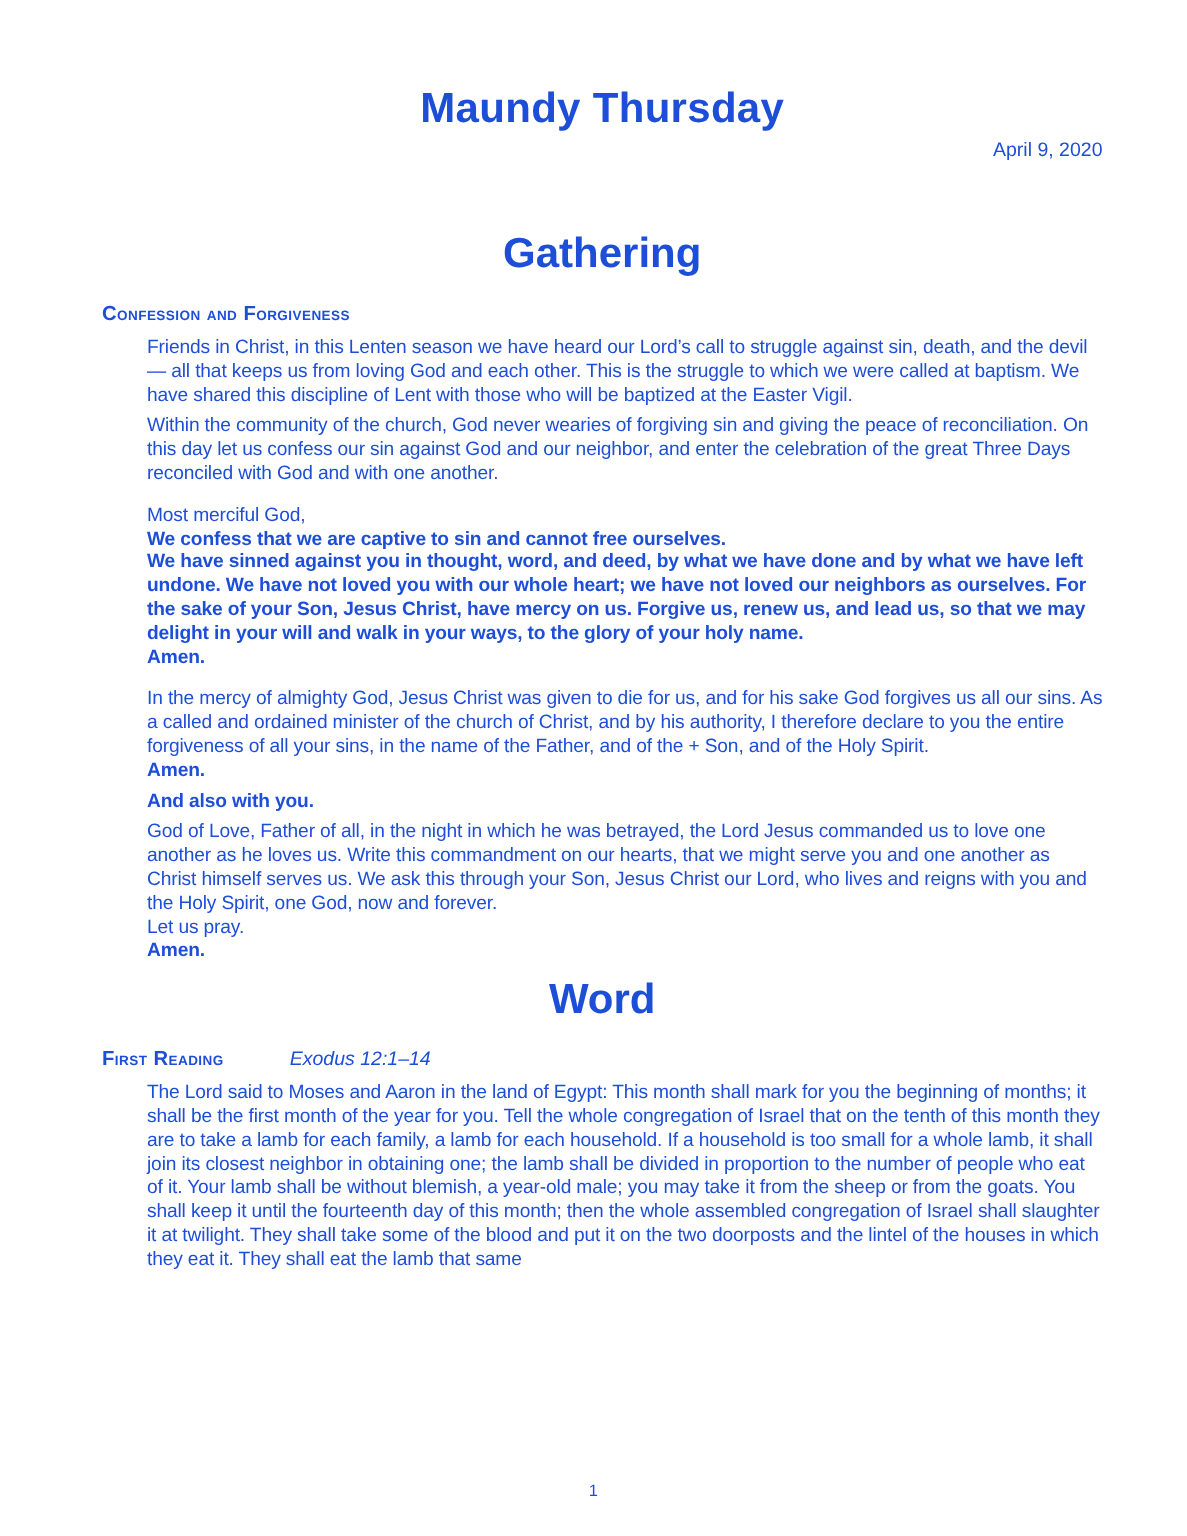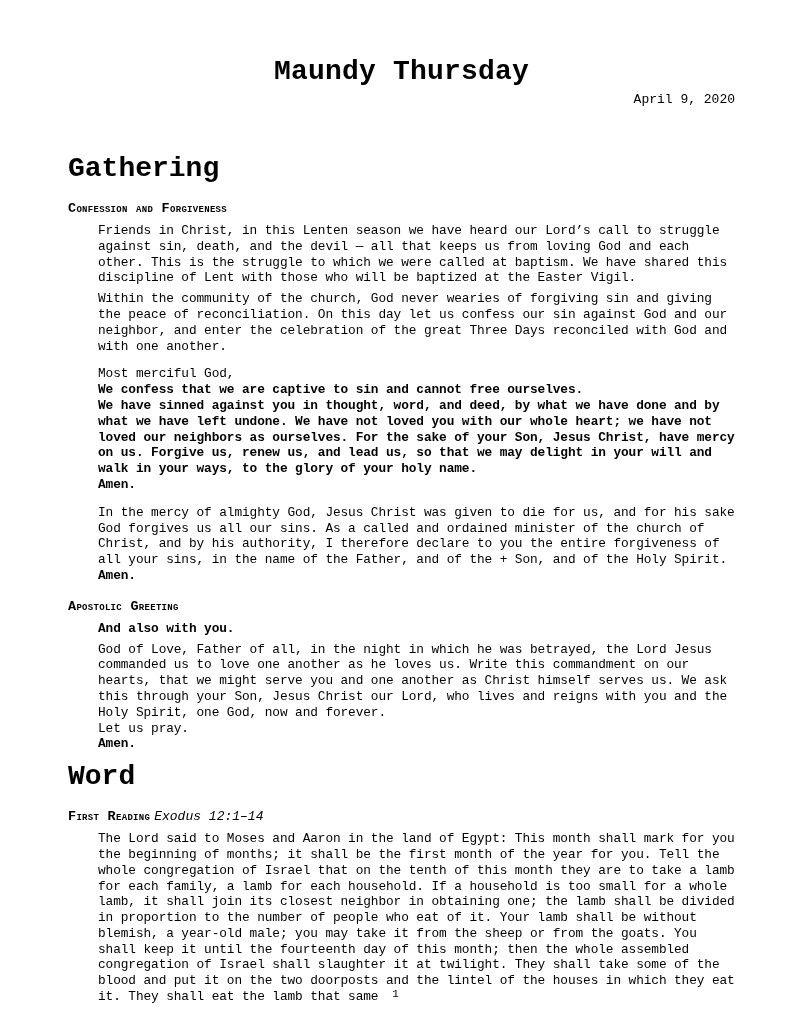--- a/index.html
+++ b/index.html
@@ -5,22 +5,22 @@
   html, body {
     margin: 0;
     padding: 0;
     background: #ffffff;
   }
   .page {
     position: relative;
     width: 791px;
     height: 1024px;
     background: #ffffff;
-    color: #000000;
-    font-family: Liberation Mono, monospace;
+    color: #1d4ed8;
+    font-family: Liberation Sans, sans-serif;
     overflow: hidden;
     box-sizing: border-box;
   }
   .content {
     padding: 54px 56px 0 68px;
   }
   .doc-title {
     margin: 0;
     text-align: center;
     font-size: 28px;
@@ -29,20 +29,21 @@
     letter-spacing: 0.2px;
   }
   .doc-date {
     text-align: right;
     font-size: 13px;
     line-height: 17px;
     margin-top: 1px;
   }
   .section-heading {
     margin: 44px 0 6px 0;
+    text-align: center;
     font-size: 28px;
     font-weight: bold;
     line-height: 34px;
   }
   .section-heading.tight {
     margin-top: 8px;
   }
   .rubric {
     margin: 14px 0 4px 0;
     font-size: 13.5px;
@@ -51,20 +52,21 @@
     letter-spacing: 0.3px;
     line-height: 18px;
   }
   .scripture-ref {
     font-variant: normal;
     font-weight: normal;
     font-style: italic;
     font-size: 13px;
     letter-spacing: 0;
     padding-left: 4px;
+    margin-left: 40px;
   }
   .para {
     margin: 5px 0 5px 30px;
     font-size: 12.8px;
     line-height: 15.8px;
     letter-spacing: -0.1px;
   }
   .para.spaced-top {
     margin-top: 12px;
   }
@@ -104,21 +106,20 @@
           <div class="bold">We have sinned against you in thought, word, and deed, by what we have done and by what we have left undone. We have not loved you with our whole heart; we have not loved our neighbors as ourselves. For the sake of your Son, Jesus Christ, have mercy on us. Forgive us, renew us, and lead us, so that we may delight in your will and walk in your ways, to the glory of your holy name.</div>
           <div class="bold">Amen.</div>
         </div>
         <div class="para spaced-top">
           <div>In the mercy of almighty God, Jesus Christ was given to die for us, and for his sake God forgives us all our sins. As a called and ordained minister of the church of Christ, and by his authority, I therefore declare to you the entire forgiveness of all your sins, in the name of the Father, and of the + Son, and of the Holy Spirit.</div>
           <div class="bold">Amen.</div>
         </div>
       </div>
 
       <div>
-        <h3 class="rubric">Apostolic Greeting</h3>
         <div class="para">
           <div class="bold">And also with you.</div>
         </div>
       </div>
 
       <div>
         <div class="para">
           <div>God of Love, Father of all, in the night in which he was betrayed, the Lord Jesus commanded us to love one another as he loves us. Write this commandment on our hearts, that we might serve you and one another as Christ himself serves us. We ask this through your Son, Jesus Christ our Lord, who lives and reigns with you and the Holy Spirit, one God, now and forever.</div>
           <div>Let us pray.</div>
           <div class="bold">Amen.</div>

